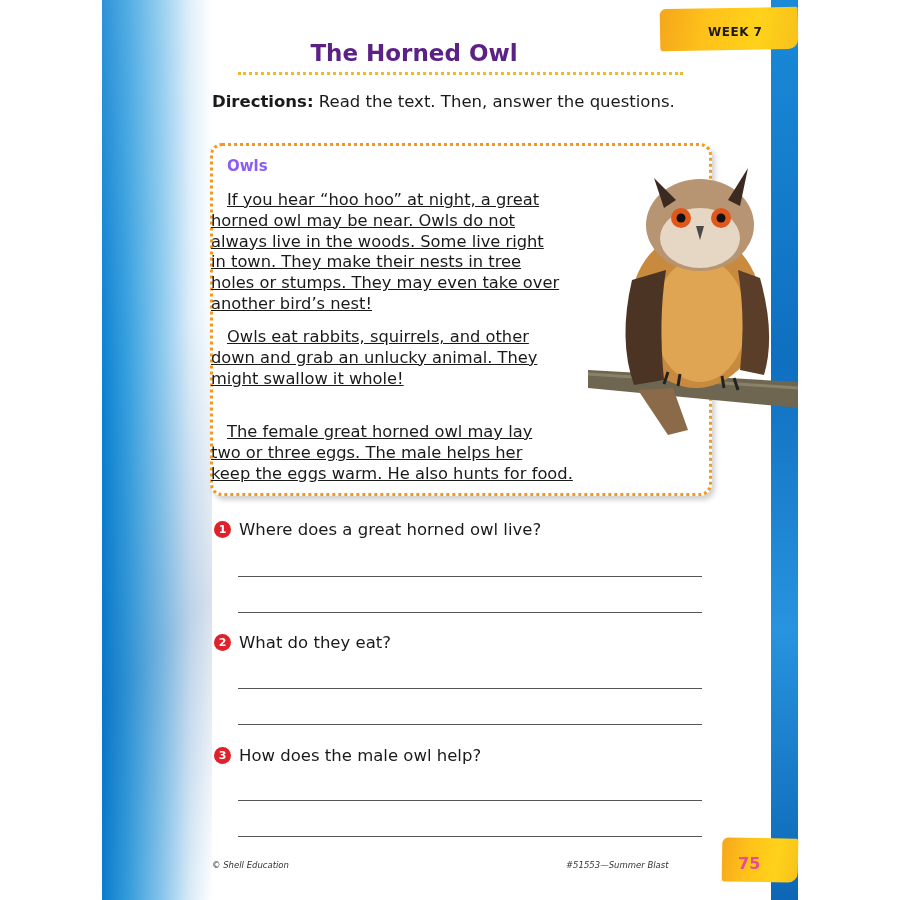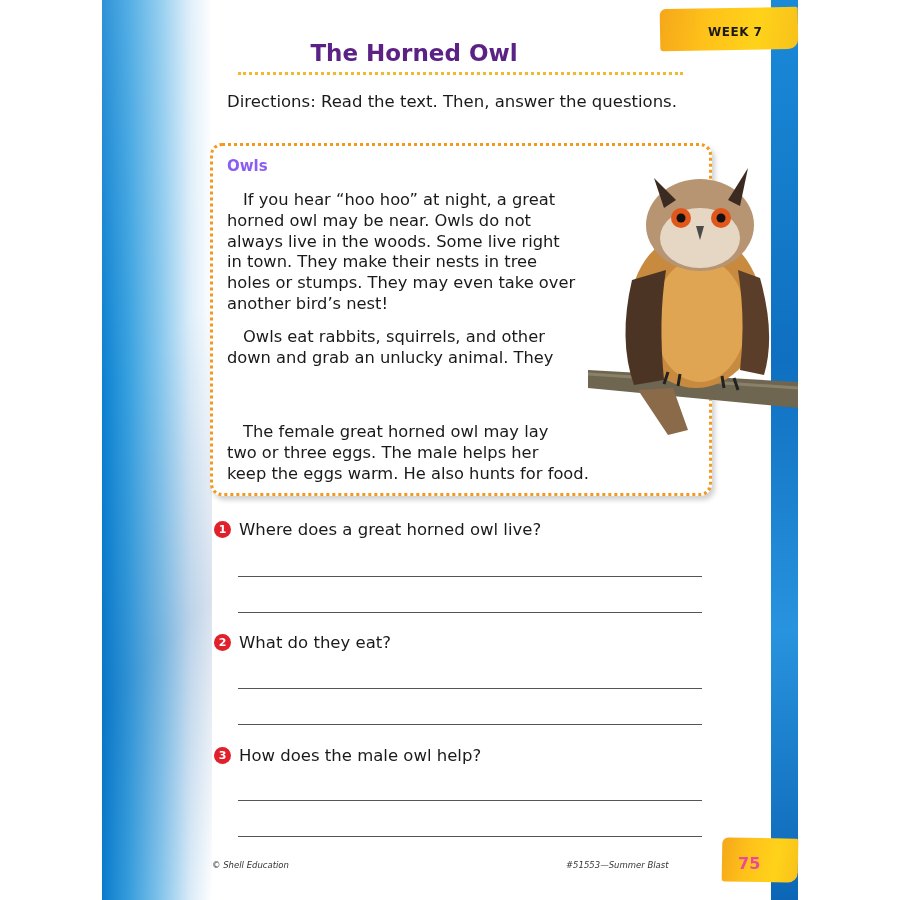--- a/index.html
+++ b/index.html
@@ -12,25 +12,25 @@
     background:linear-gradient(180deg,#1a8ad8,#0f6fc0 40%,#2893de 70%,#0c66b5);}
   .brush{position:absolute;background:linear-gradient(100deg,#f5a71a 0%,#ffc21a 35%,#ffd21a 70%,#f7c11a 100%);
     border-radius:6px 2px 10px 3px;}
   .week-tab{left:660px;top:8px;width:138px;height:42px;transform:rotate(-1deg);}
   .week-label{position:absolute;left:708px;top:25px;font-weight:bold;font-size:12px;color:#1a1a1a;letter-spacing:0.5px;}
   .page-tab{left:722px;top:838px;width:76px;height:44px;transform:rotate(1deg);}
   .page-num{position:absolute;left:738px;top:854px;font-weight:bold;font-size:16px;color:#ec4899;}
   .title{position:absolute;left:0;width:828px;top:40px;text-align:center;font-family:"DejaVu Sans",sans-serif;font-weight:bold;font-size:23px;color:#5b2185;}
   .title-rule{position:absolute;left:238px;top:72px;width:445px;height:0;border-top:3px dotted #f4b92a;}
   .directions{position:absolute;left:212px;top:92px;font-size:16.5px;color:#1a1a1a;}
-  .directions b{font-weight:normal;margin-left:15px;}
+  .directions b{font-weight:bold;}
   .passage-box{position:absolute;left:210px;top:143px;width:496px;height:347px;
     border:3px dotted #f29a1f;border-radius:12px;box-shadow:3px 4px 5px rgba(0,0,0,0.18);background:#fff;}
   .passage-heading{position:absolute;left:227px;top:157px;font-weight:bold;font-size:15px;color:#8b5cf6;}
-  .para{position:absolute;left:227px;width:380px;font-size:16.3px;line-height:20.8px;color:#1a1a1a;}
+  .para{position:absolute;left:211px;width:380px;font-size:16.3px;line-height:20.8px;color:#1a1a1a;text-decoration:underline;}
   .para .line{display:block;white-space:nowrap;}
   .p1{top:190px;} .p2{top:327px;} .p3{top:422px;}
   .owl{position:absolute;left:588px;top:160px;width:210px;height:282px;}
   .question{position:absolute;left:214px;font-size:16.5px;color:#1a1a1a;display:flex;align-items:center;gap:8px;}
   .qnum{width:17px;height:17px;border-radius:50%;background:#e0202a;color:#fff;font-size:11px;font-weight:bold;display:flex;align-items:center;justify-content:center;}
   .answer-line{position:absolute;left:238px;width:464px;height:0;border-top:1.2px solid #555;}
   .footer-left{position:absolute;left:212px;top:860px;font-size:8.5px;font-style:italic;color:#333;}
   .footer-right{position:absolute;left:566px;top:860px;font-size:8.5px;font-style:italic;color:#333;}
 </style>
 </head>
@@ -56,20 +56,21 @@
   <span class="line" style="padding-left:16px">If you hear “hoo hoo” at night, a great</span>
   <span class="line">horned owl may be near.  Owls do not</span>
   <span class="line">always live in the woods.  Some live right</span>
   <span class="line">in town.  They make their nests in tree</span>
   <span class="line">holes or stumps.  They may even take over</span>
   <span class="line">another bird’s nest!</span>
 </div>
 <div class="para p2">
   <span class="line" style="padding-left:16px">Owls eat rabbits, squirrels, and other</span>
   <span class="line">down and grab an unlucky animal.  They</span>
+  <span class="line">might swallow it whole!</span>
 </div>
 <div class="para p3">
   <span class="line" style="padding-left:16px">The female great horned owl may lay</span>
   <span class="line">two or three eggs.  The male helps her</span>
   <span class="line">keep the eggs warm.  He also hunts for food.</span>
 </div>
 
 <svg class="owl" viewBox="0 0 210 282">
 
   <path d="M0 210 L210 222 L210 248 L0 228 Z" fill="#6e6650"></path>

